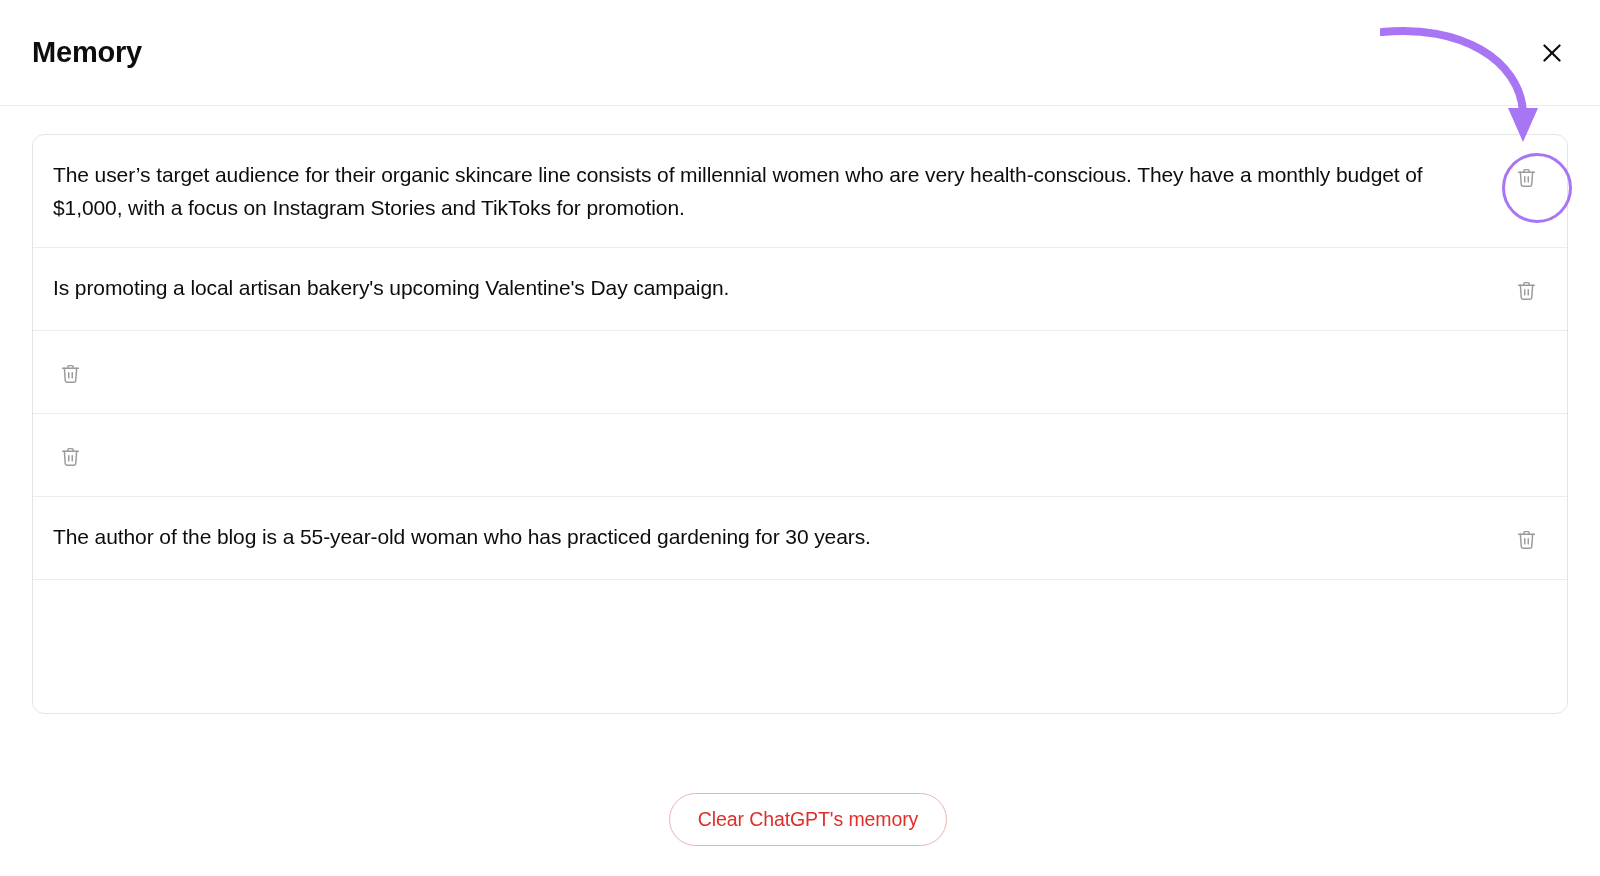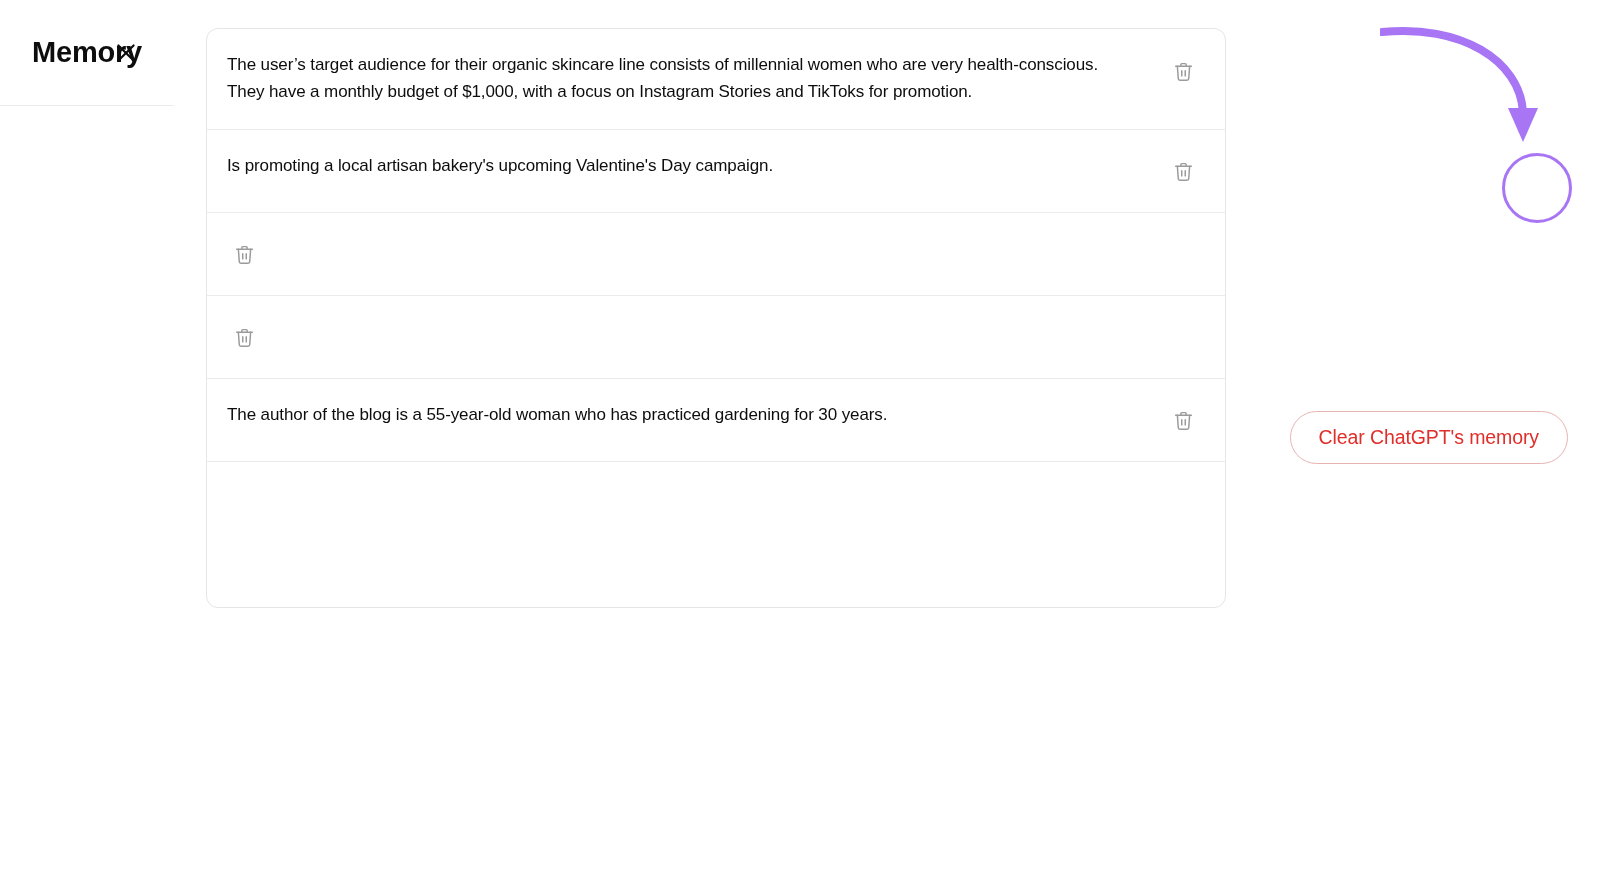--- a/index.html
+++ b/index.html
@@ -13,20 +13,21 @@
     color: #0d0d0d;
     overflow: hidden;
   }
 
   .modal {
     position: relative;
     width: 1600px;
     height: 876px;
     background: #ffffff;
     display: flex;
+    flex-direction: column;
   }
 
   
   .modal-header {
     height: 106px;
     flex: 0 0 106px;
     border-bottom: 1px solid #ececec;
     display: flex;
     align-items: center;
     padding: 0 32px;
@@ -76,21 +77,21 @@
     display: flex;
     align-items: flex-start;
     border-bottom: 1px solid #ececec;
     padding: 23px 24px 23px 20px;
     min-height: 64px;
   }
   .memory-row:last-of-type { border-bottom: 1px solid #ececec; }
 
   .memory-text {
     flex: 1 1 auto;
-    font-size: 17px;
+    font-size: 21px;
     line-height: 1.58;
     color: #0d0d0d;
     padding-right: 40px;
     letter-spacing: -0.1px;
   }
 
   .delete-button {
     flex: 0 0 auto;
     width: 34px;
     height: 34px;
@@ -104,23 +105,23 @@
     color: #9b9b9b;
     margin-top: 2px;
     position: relative;
   }
 
   .memory-filler { height: 190px; }
 
   
   .modal-footer {
     flex: 0 0 auto;
-    padding: 28px 32px 30px 32px;
-    display: flex;
-    justify-content: flex-start;
+    padding: 28px 32px 30px 48px;
+    display: flex;
+    justify-content: center;
     align-items: center;
   }
   .clear-button {
     font-family: "Liberation Sans", sans-serif;
     font-size: 19.5px;
     color: #e02e2a;
     background: #ffffff;
     border: 1px solid #e8b4b2;
     border-radius: 999px;
     padding: 14px 28px;

